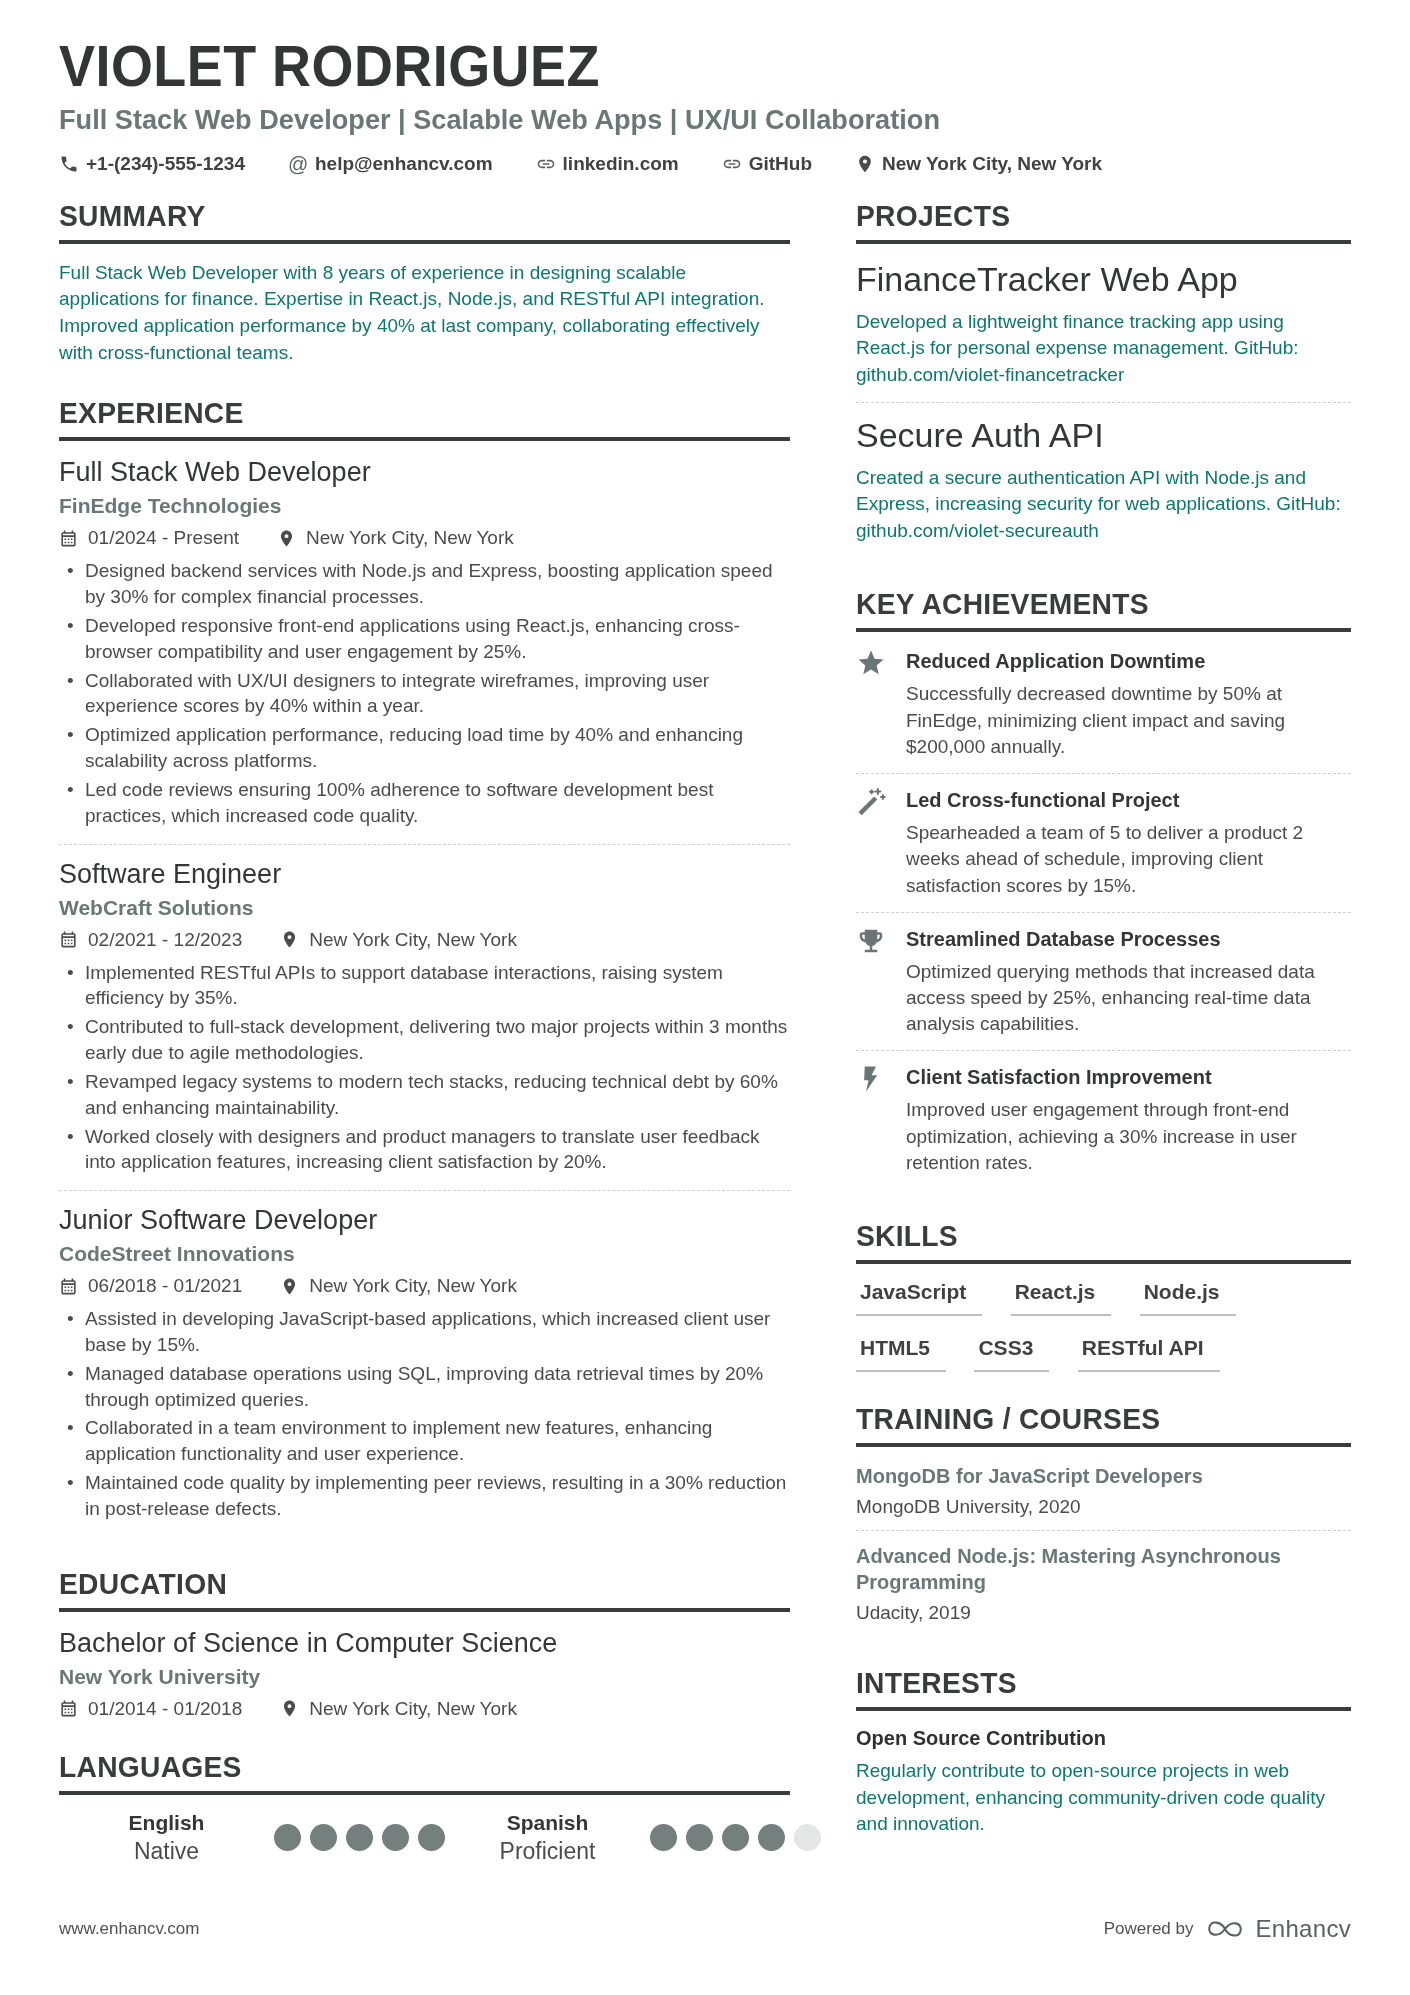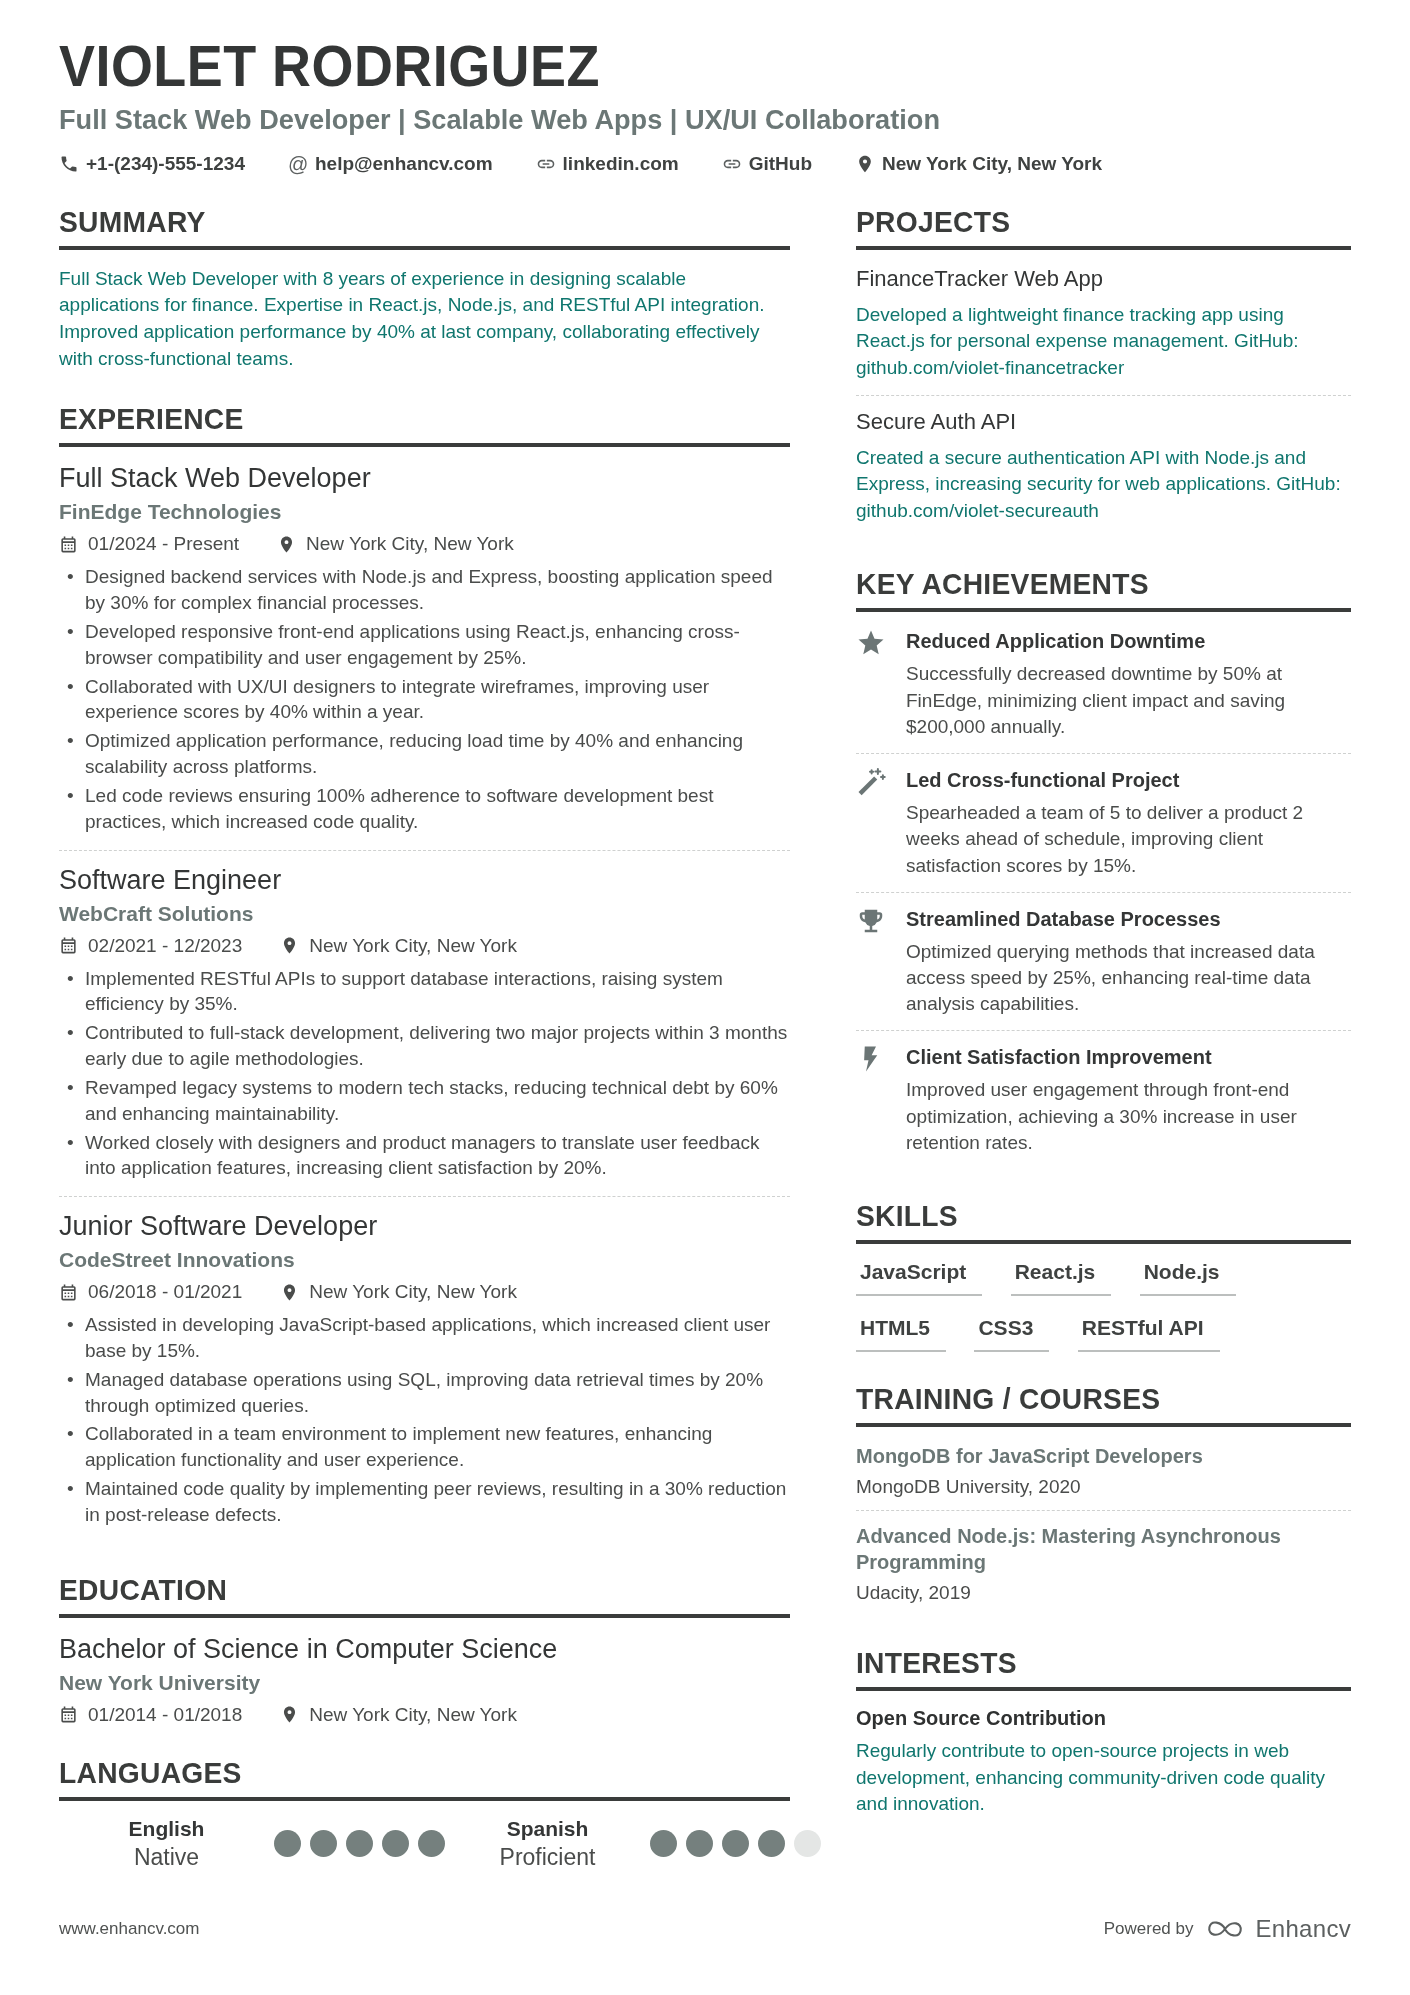--- a/index.html
+++ b/index.html
@@ -22,21 +22,21 @@
     transform:scaleX(.97); transform-origin:left; white-space:nowrap;
   }
   .contact-row { display:flex; align-items:center; gap:43px; margin-top:17px; }
   .contact-item { display:flex; align-items:center; gap:7px;
     font-size:19px; font-weight:700; color:#3f4241; }
   .cicon { width:20px; height:20px; flex:0 0 auto; display:inline-flex; }
   .cicon svg { width:100%; height:100%; }
   .at-glyph { font-size:20px; font-weight:400; color:#5c6060; line-height:20px; }
 
   
-  .cols { display:flex; margin-top:30px; }
+  .cols { display:flex; margin-top:24px; }
   .col-left  { width:731px; flex:0 0 731px; }
   .col-gap   { width:66px; flex:0 0 66px; }
   .col-right { width:495px; flex:0 0 495px; }
 
   section { margin-bottom:30px; }
   .sec-title {
     font-size:30px; font-weight:800; color:#3a3c3b; letter-spacing:.3px;
     border-bottom:4px solid #3a3c3b; padding-bottom:7px; margin-bottom:16px;
   }
   .sec-title span { display:inline-block; transform:scaleX(.94); transform-origin:left; }
@@ -70,21 +70,21 @@
   .lang-text.second { width:205px; }
   .lang-name { font-size:21px; font-weight:700; color:#343636; }
   .lang-level { font-size:23px; color:#4a4c4b; margin-top:3px; }
   .dots { display:flex; gap:9px; }
   .dot { width:27px; height:27px; border-radius:50%; background:#e4e6e5; }
   .dot.filled { background:#75807e; }
 
   
   .proj { padding-bottom:13px; }
   .proj + .proj { border-top:1.5px dashed #cfd1d0; padding-top:13px; }
-  .proj-title { font-size:22px; font-weight:400; color:#343636; margin-bottom:10px; }
+  .proj-title { font-size:34px; font-weight:400; color:#343636; margin-bottom:10px; }
 
   .ach { display:flex; gap:14px; padding-bottom:13px; }
   .ach + .ach { border-top:1.5px dashed #cfd1d0; padding-top:13px; }
   .ach-icon { width:36px; flex:0 0 36px; display:flex; justify-content:flex-start; }
   .ach-icon svg { width:30px; height:30px; }
   .ach-title { font-size:20px; font-weight:700; color:#343636; margin-bottom:8px; margin-top:2px; }
   .ach-desc { font-size:19px; line-height:1.38; color:#4a4c4b; }
 
   .skill-row { margin-bottom:20px; }
   .skill {

